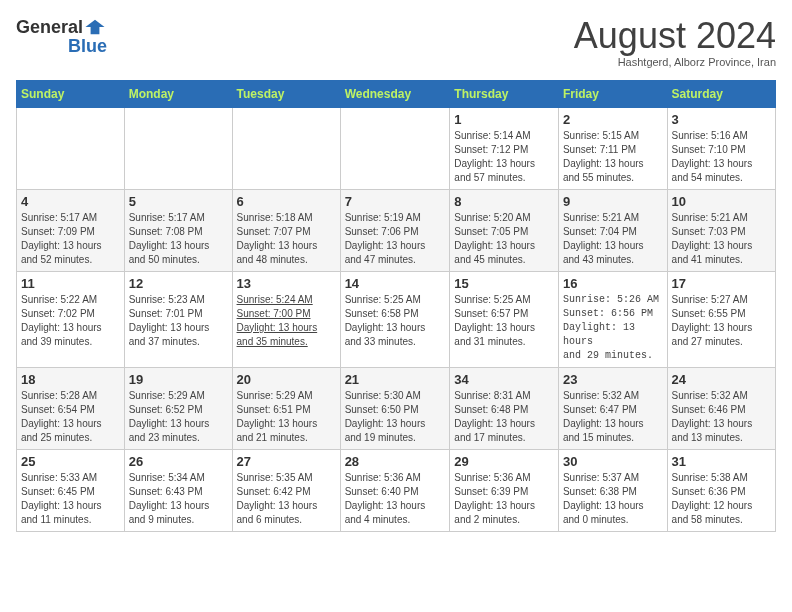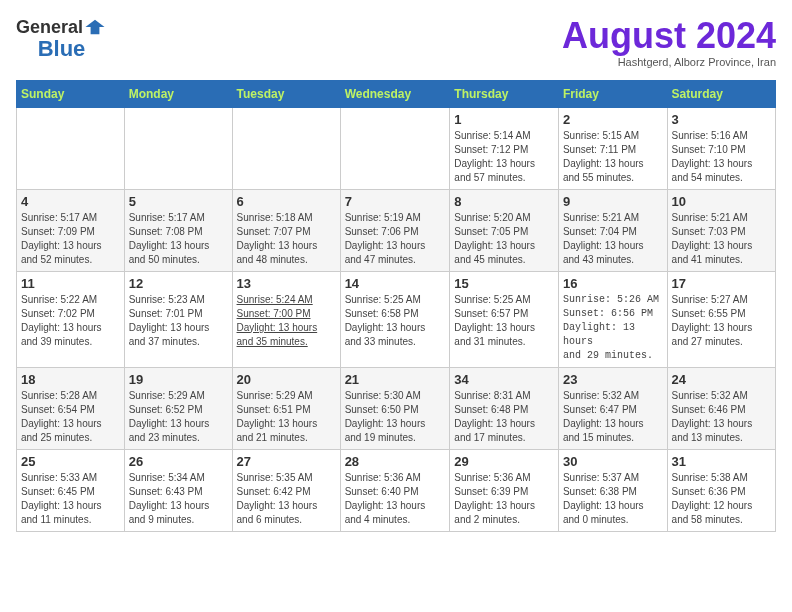--- a/index.html
+++ b/index.html
@@ -12,27 +12,27 @@
     }
     .header {
       display: flex;
       justify-content: space-between;
       align-items: flex-start;
       margin-bottom: 12px;
     }
     .logo {
       display: flex;
       flex-direction: column;
-      align-items: center;
+      align-items: flex-end;
     }
     .title-section { text-align: right; }
     .month-title {
       font-size: 36px;
-      font-weight: bold;
-      color: #6d28d9;
+      font-weight: normal;
+      color: #404040;
       line-height: 1.1;
     }
     .subtitle {
       font-size: 11px;
       color: #555;
     }
     .calendar {
       width: 100%;
       border-collapse: collapse;
       font-size: 11px;
@@ -77,21 +77,21 @@
 <body>
 
 <div class="header">
   <div class="logo">
   <div style="display:flex;align-items:center;font-size:18px;font-weight:bold;color:#333;">
     <span>General</span>
     <svg width="22" height="22" viewBox="0 0 30 24" style="margin:0 1px;">
       <polygon points="15,2 28,12 21,12 21,22 9,22 9,12 2,12" fill="#2a6db5"></polygon>
     </svg>
   </div>
-  <div style="color:#2a6db5;font-weight:bold;font-size:22px;margin-top:-2px;">Blue</div>
+  <div style="color:#2a6db5;font-weight:bold;font-size:18px;margin-top:-2px;">Blue</div>
 </div>
   <div class="title-section">
     <div class="month-title">August 2024</div>
     <div class="subtitle">Hashtgerd, Alborz Province, Iran</div>
   </div>
 </div>
 
 <table class="calendar">
   <thead>
     <tr>

